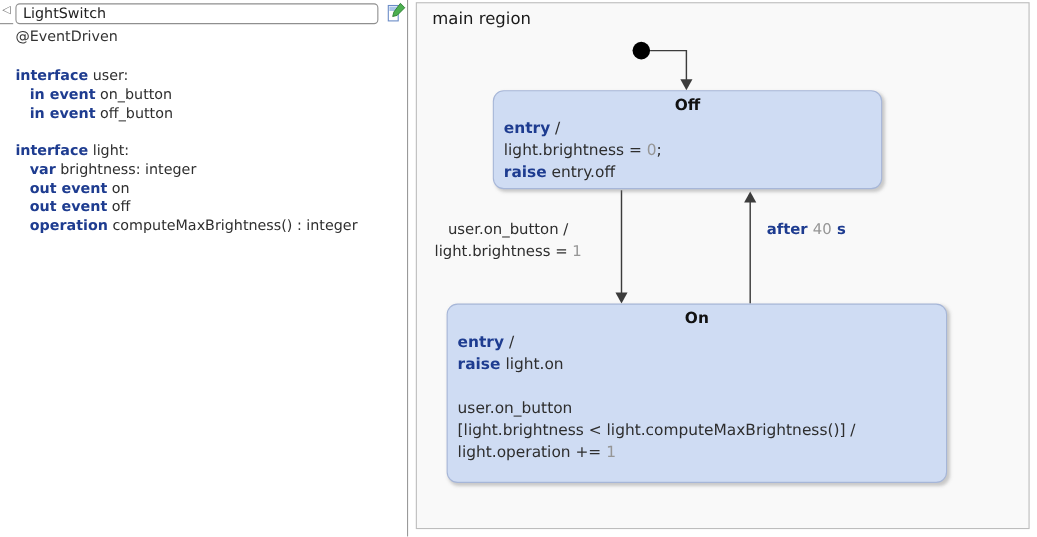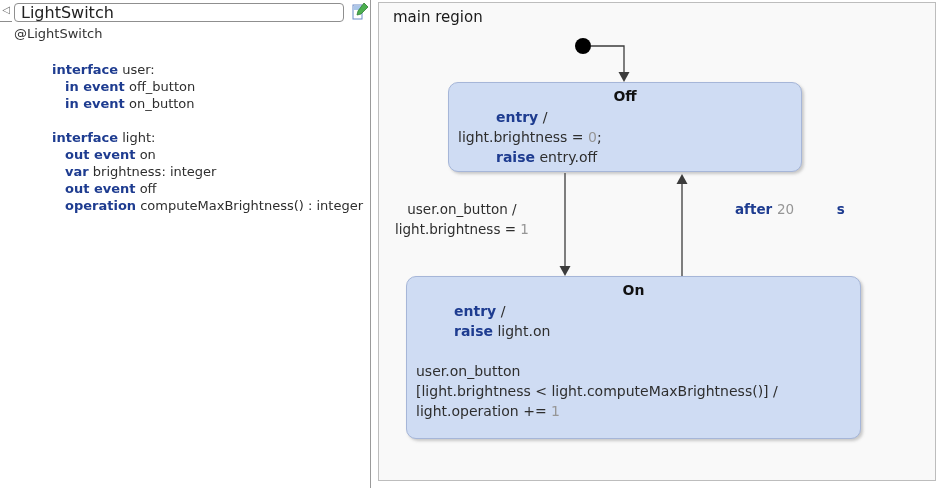--- a/index.html
+++ b/index.html
@@ -9,33 +9,33 @@
   .app { position:relative; width:943px; height:488px; background:#fff; overflow:hidden; }
 
   
   .left-panel { position:absolute; left:0; top:0; width:371px; height:488px;
                 background:#fff; border-right:1px solid #9a9a9a; }
   .collapse-strip { position:absolute; left:0; top:0; width:12px; height:22px;
                     border-bottom:1px solid #8d8d8d; color:#6e6e6e; font-size:10px;
                     line-height:20px; text-align:center; cursor:pointer; }
   .name-input { position:absolute; left:14px; top:3px; width:330px; height:19px;
                 border:1px solid #8f8f8f; border-radius:4px; padding:0 6px;
-                font-family:"DejaVu Sans", sans-serif; font-size:16px; color:#222;
+                font-family:"DejaVu Sans", sans-serif; font-size:13px; color:#222;
                 background:#fff; outline:none; }
   .edit-icon { position:absolute; left:351px; top:2px; width:20px; height:20px; }
 
   .annotation { position:absolute; left:14px; top:26px; font-size:13px; color:#333; }
 
   .code { position:absolute; left:14px; top:61px; font-size:13px; line-height:17px;
           color:#2e2e2e; cursor:text; }
   .code .ind { padding-left:13px; }
 
   .line { min-height:17px; white-space:pre; }
 
-  .kw  { font-weight:bold; color:var(--keyword, #1e3c90);margin-left:38px; }
+  .kw  { font-weight:bold; color:var(--keyword, #1e3c90); }
   .num { color:var(--number, #969696); }
   .pl  { color:inherit; }
 
   
   .region { position:absolute; left:378px; top:2px; width:558px; height:479px;
             background:var(--region-bg, #f9f9f9); border:1px solid #bdbdbd; }
   .region-label { position:absolute; left:14px; top:5px; font-size:15px; color:#1a1a1a; }
 
   .wires { position:absolute; left:0; top:0; width:556px; height:477px; }
 
@@ -69,30 +69,30 @@
     <input class="name-input" type="text" value="LightSwitch" style="">
 
     <div class="edit-icon">
       <svg width="20" height="20" viewBox="0 0 20 20">
         <rect x="2" y="3" width="9" height="14" fill="#ffffff" stroke="#6b8cc7" stroke-width="1"></rect>
         <rect x="3" y="4" width="7" height="4" fill="#aac6ea"></rect>
         <polygon points="13,1 17,5 10,12 6,13 7,9" fill="#4caf50" stroke="#2e7d32" stroke-width="0.8"></polygon>
       </svg>
     </div>
 
-    <div class="annotation">@LightSwitch</div>
+    <div class="annotation">@EventDriven</div>
 
     <div class="code">
         <div class="line"><span class="kw">interface</span><span class="pl"> user:</span></div>
+        <div class="line ind"><span class="kw">in event</span><span class="pl"> on_button</span></div>
         <div class="line ind"><span class="kw">in event</span><span class="pl"> off_button</span></div>
-        <div class="line ind"><span class="kw">in event</span><span class="pl"> on_button</span></div>
         <div class="line">&nbsp;</div>
         <div class="line"><span class="kw">interface</span><span class="pl"> light:</span></div>
+        <div class="line ind"><span class="kw">var</span><span class="pl"> brightness: integer</span></div>
         <div class="line ind"><span class="kw">out event</span><span class="pl"> on</span></div>
-        <div class="line ind"><span class="kw">var</span><span class="pl"> brightness: integer</span></div>
         <div class="line ind"><span class="kw">out event</span><span class="pl"> off</span></div>
         <div class="line ind"><span class="kw">operation</span><span class="pl"> computeMaxBrightness() : integer</span></div>
       </div>
   </div>
 
   <div class="region">
 
     <div class="region-label">main region</div>
 
     <svg class="wires" viewBox="0 0 556 477">
@@ -128,16 +128,16 @@
           <div class="line"><span class="pl">light.operation += </span><span class="num">1</span></div>
         </div>
     </div>
 
     <div class="tr-label label-left">
         <div class="line"><span class="pl">user.on_button /</span></div>
         <div class="line"><span class="pl">light.brightness = </span><span class="num">1</span></div>
       </div>
 
     <div class="tr-label label-right">
-        <div class="line"><span class="kw">after </span><span class="num">20</span><span class="kw"> s</span></div>
+        <div class="line"><span class="kw">after </span><span class="num">40</span><span class="kw"> s</span></div>
       </div>
   </div>
 </div>
 
 </body></html>

